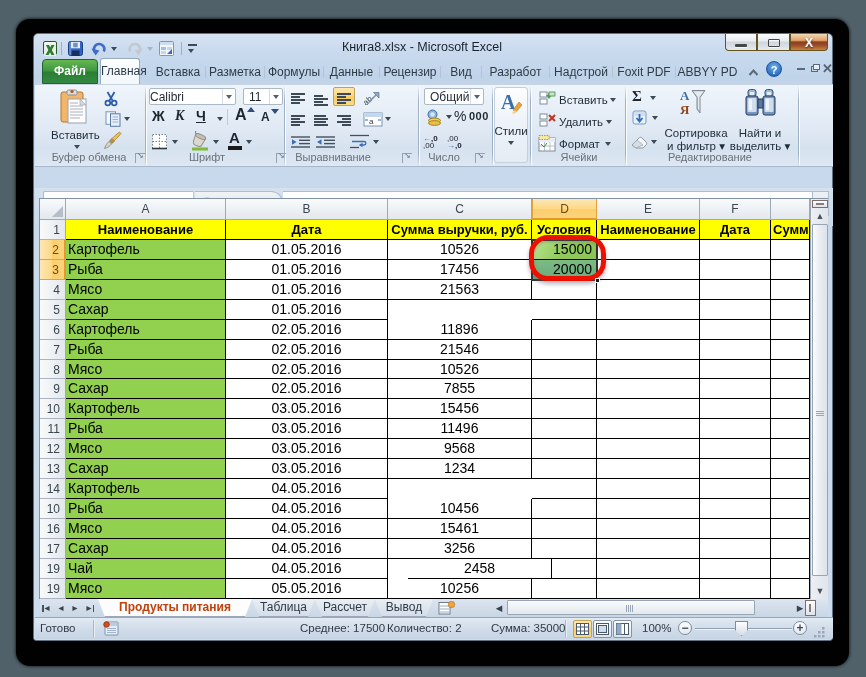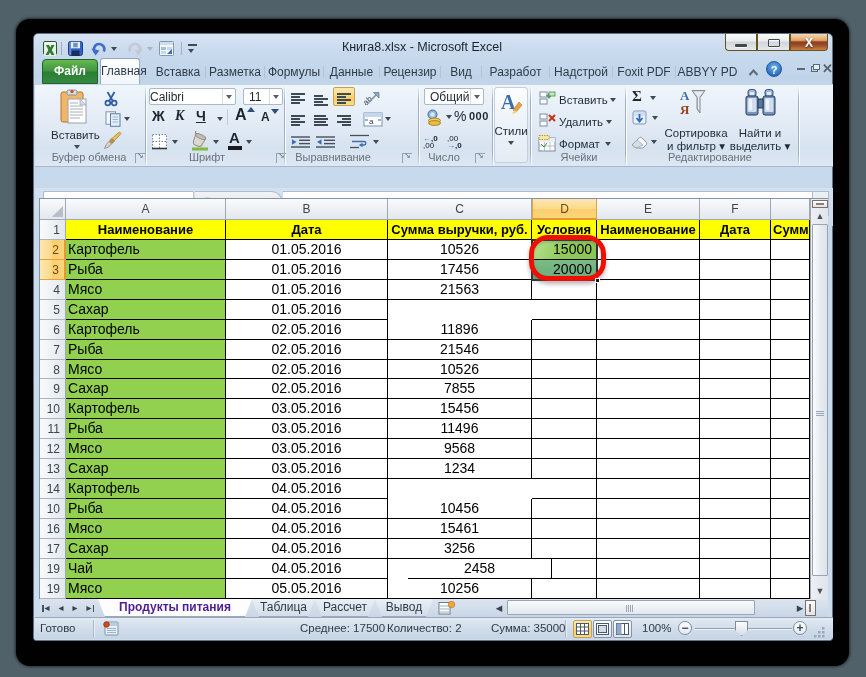--- a/index.html
+++ b/index.html
@@ -75,21 +75,21 @@
 .cell { position:absolute; font-size:14px; color:#000; border-right:1px solid #000; border-bottom:1px solid #000; line-height:19px; overflow:hidden; white-space:nowrap; }
 .yellow { background:#ffff00; font-weight:bold; font-size:13px; text-align:center; }
 .green { background:#92d050; padding-left:2px; }
 .c-center { text-align:center; }
 .c-right { text-align:right; padding-right:4px; }
 
 #sheetrow { position:absolute; left:6px; top:565px; width:788px; height:18px; background:linear-gradient(#dce5f0, #c9d6e5); font-size:12px; }
 .navg { position:absolute; top:3px; width:12px; height:12px; color:#39434d; font-size:8.5px; text-align:center; line-height:12px; }
 .navbar { position:absolute; top:3px; width:1.5px; height:7px; background:#47525e; }
 .stab { position:absolute; top:0; height:18px; font-size:12px; color:#2e3a45; text-align:center; line-height:17px; background:linear-gradient(#eaeff5,#d3dde9); clip-path:polygon(0 0, 100% 0, calc(100% - 7px) 100%, 7px 100%); border-bottom:1px solid #9aa8b8; }
-.stab.active { background:#fdfdfe; font-weight:bold; color:#4c1d95; z-index:2; }
+.stab.active { background:#fdfdfe; font-weight:bold; color:#c2410c; z-index:2; }
 #hthumb { position:absolute; left:467px; top:1px; width:248px; height:15px; background:linear-gradient(#fafbfc,#e2e8ee); border:1px solid #98a5b4; border-radius:1px; }
 #hthumb:after { content:""; position:absolute; left:118px; top:4px; width:1px; height:7px; background:#9aa7b6; box-shadow:2px 0 0 #9aa7b6, 4px 0 0 #9aa7b6, 6px 0 0 #9aa7b6; }
 #hsplit { position:absolute; left:765px; top:1px; width:11px; height:16px; background:linear-gradient(#fdfdfe,#dfe4ea); border:1px solid #7c6f6a; }
 #hsplit:after { content:""; position:absolute; left:3px; top:3px; width:2px; height:8px; background:#8a7d76; }
 .vbtn { position:absolute; top:2px; width:19px; height:18px; border:1px solid #8494a5; border-radius:2px; background:linear-gradient(#fbfcfd,#dde4ec); display:flex; align-items:center; justify-content:center; }
 .vbtn.sel { background:linear-gradient(#fde7b0,#fbd97e 45%,#f9cd61 55%,#fbda85); border-color:#c2a159; }
 .zoomc { position:absolute; top:3px; width:14px; height:14px; border:1px solid #7d8da0; border-radius:50%; background:linear-gradient(#fdfdfe,#e4e9ef); color:#3e4a56; font-size:12px; font-weight:bold; text-align:center; line-height:12px; }
 
 #statusbar { position:absolute; left:1px; top:583px; width:798px; height:22px; background:linear-gradient(#e2eaf3 0%, #d3deeb 45%, #c6d4e4 100%); border-top:1px solid #98a8ba; font-size:11.5px; color:#2e3a45; border-radius:0 0 2px 2px; }
 </style>

